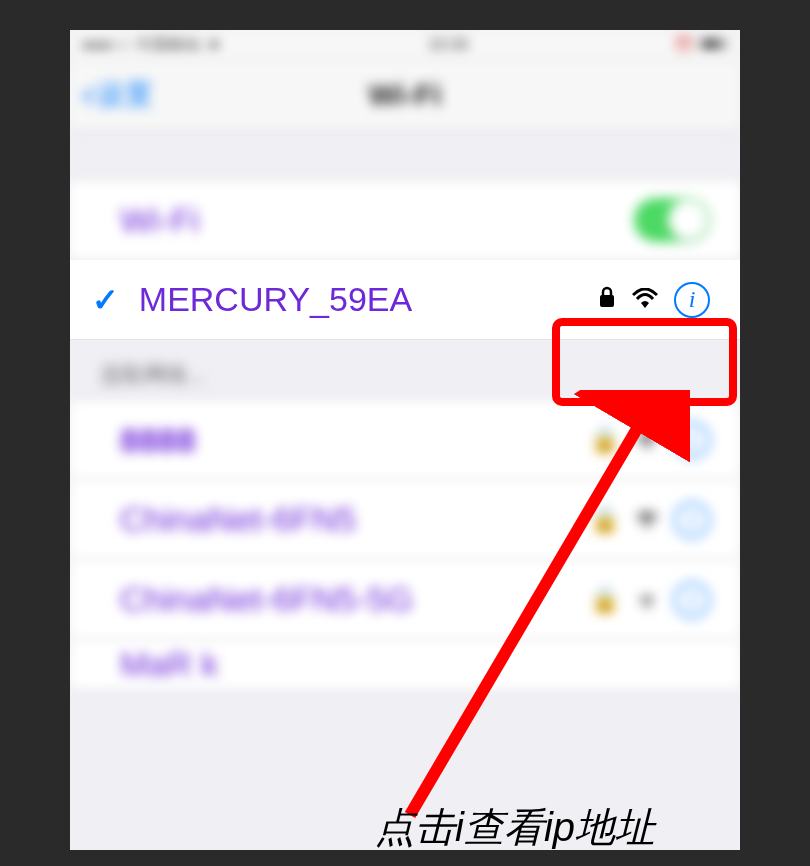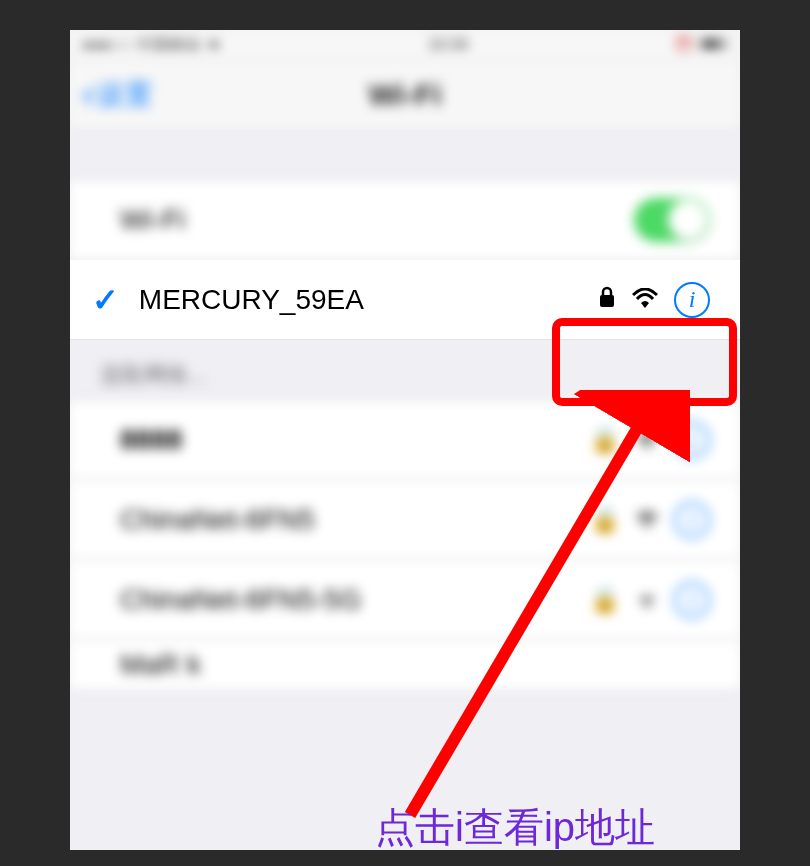--- a/index.html
+++ b/index.html
@@ -61,21 +61,21 @@
       background: #fff;
       display: flex;
       align-items: center;
       padding: 0 30px 0 50px;
       height: 80px;
       border-top: 1px solid #e2e2e5;
       border-bottom: 1px solid #e2e2e5;
       position: relative;
     }
     .row + .row { border-top: none; }
-    .row .label { font-size: 28px; color: #000000; flex: 1; }
+    .row .label { font-size: 34px; color: #6d28d9; flex: 1; }
     .toggle {
       width: 76px; height: 44px; border-radius: 22px;
       background: #4cd964; position: relative;
     }
     .toggle .knob {
       width: 40px; height: 40px; border-radius: 50%;
       background: #fff; position: absolute; right: 2px; top: 2px;
       box-shadow: 0 1px 3px rgba(0,0,0,.3);
     }
     .row.connected { padding-left: 22px; }
@@ -94,23 +94,24 @@
       color: #6d6d72;
     }
     .highlight-box {
       position: absolute;
       border: 8px solid #ff0000;
       border-radius: 10px;
       pointer-events: none;
     }
     .annotation-text {
       position: absolute;
-      color: #6d28d9;
+      color: #000000;
       font-size: 40px;
       font-weight: 500;
+      font-style: italic;
     }
     .arrow-svg {
       position: absolute;
       pointer-events: none;
     }
   </style>
 </head>
 <body>
 
 <div class="phone">

